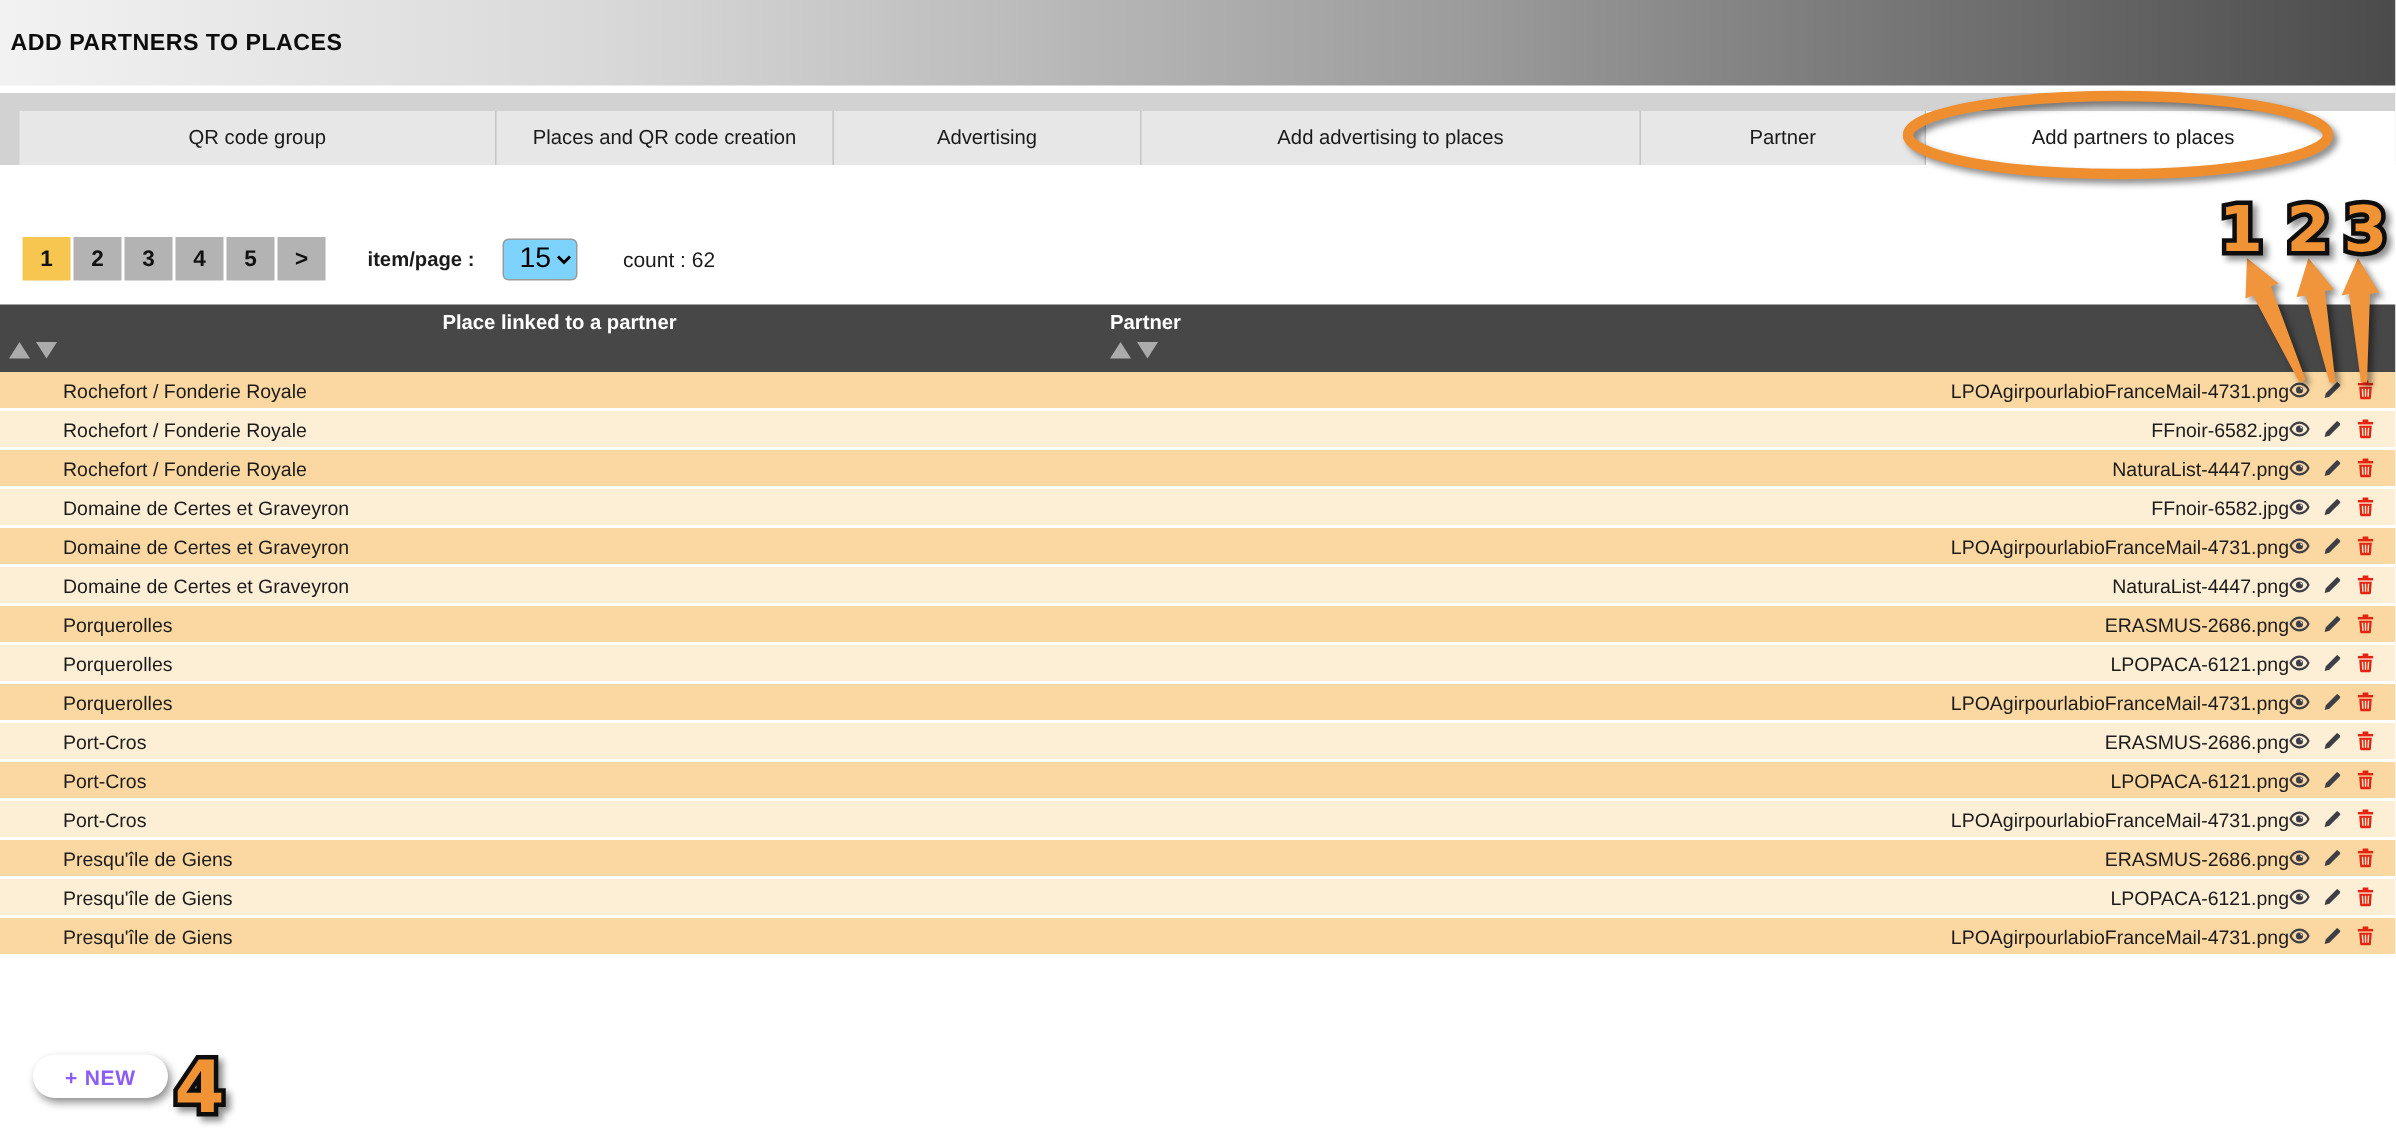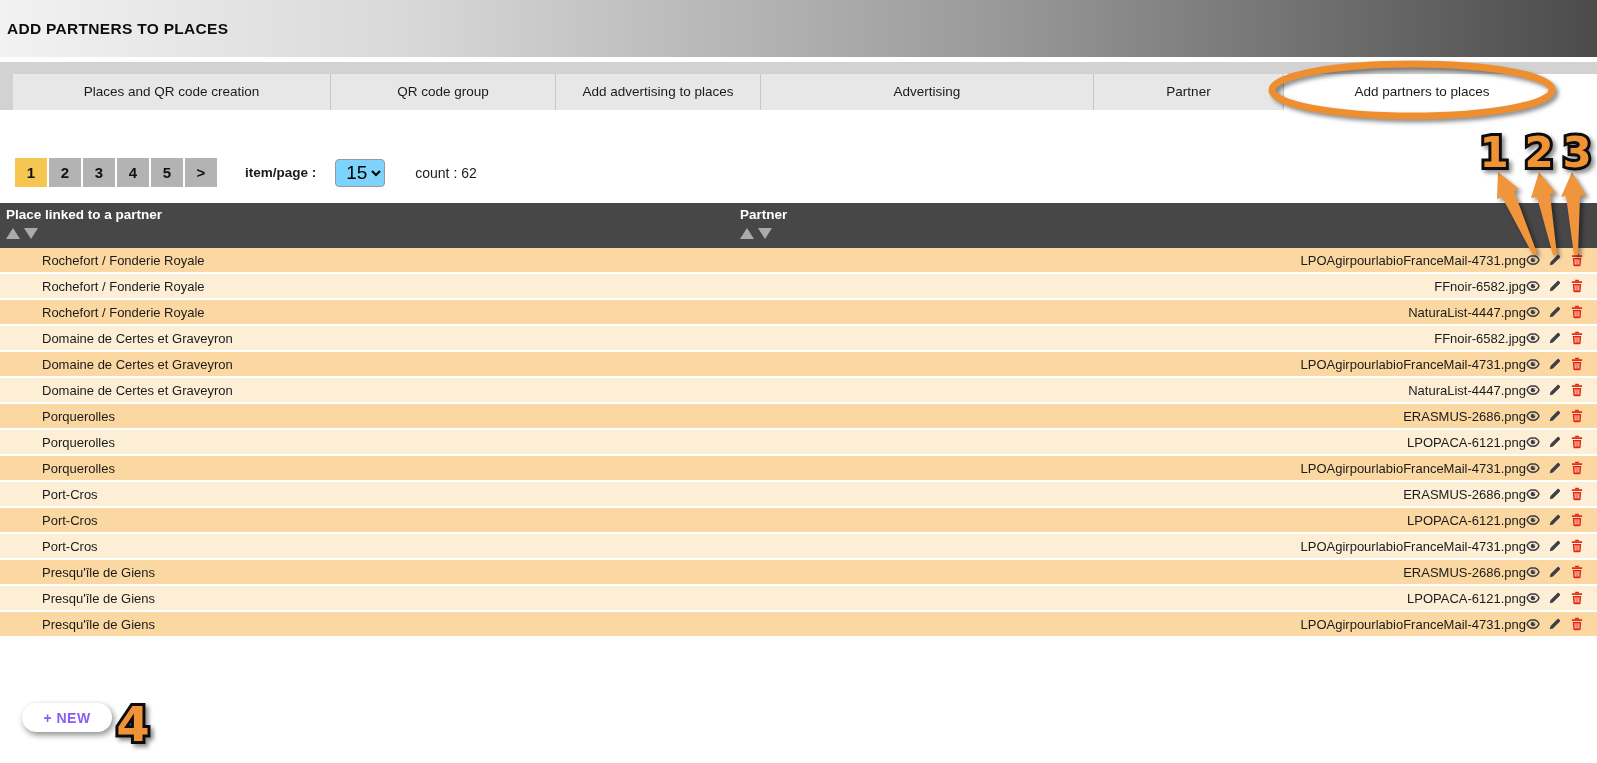--- a/index.html
+++ b/index.html
@@ -49,21 +49,21 @@
   }
   .count-label { margin-left:30px; font-size:14px; }
 
   
   .table { margin-top:16px; width:1597px; }
   .thead {
     height:45px; background:#474747; color:#fff; display:flex;
   }
   .th { padding-top:4px; }
   .th .lbl { font-size:13.5px; font-weight:700; display:block; }
-  .th-place { width:740px; padding-left:6px; }
+  .th-place { width:740px; padding-left:6px;text-align:center; }
   .th-partner { flex:1; }
   .sorts { display:flex; gap:4px; margin-top:6px; }
   .tri { width:0; height:0; cursor:pointer; }
   .tri-up   { border-left:7px solid transparent; border-right:7px solid transparent; border-bottom:11px solid #ababab; }
   .tri-down { border-left:7px solid transparent; border-right:7px solid transparent; border-top:11px solid #ababab; }
 
   .row {
     height:26px; border-bottom:2px solid #ffffff; display:flex; align-items:center; font-size:13px;padding-left:36px;
   }
   .row:nth-child(odd)  { background:#fbd8a1; }
@@ -87,24 +87,24 @@
   .ann-shadow { filter:drop-shadow(3px 3px 2px rgba(0,0,0,0.45)); }
 </style>
 </head>
 <body>
 
 <div class="topbar">
   <h1>ADD PARTNERS TO PLACES</h1>
 </div>
 
 <div class="tabbar" id="tabbar">
+    <div class="tab">QR code group</div>
     <div class="tab">Places and QR code creation</div>
-    <div class="tab">QR code group</div>
+    <div class="tab">Advertising</div>
     <div class="tab">Add advertising to places</div>
-    <div class="tab">Advertising</div>
     <div class="tab">Partner</div>
     <div class="tab active">Add partners to places</div>
   </div>
 
 <div class="pager-row">
   <div id="pages" style="display:flex">
       <button class="page-btn active">1</button>
       <button class="page-btn">2</button>
       <button class="page-btn">3</button>
       <button class="page-btn">4</button>

